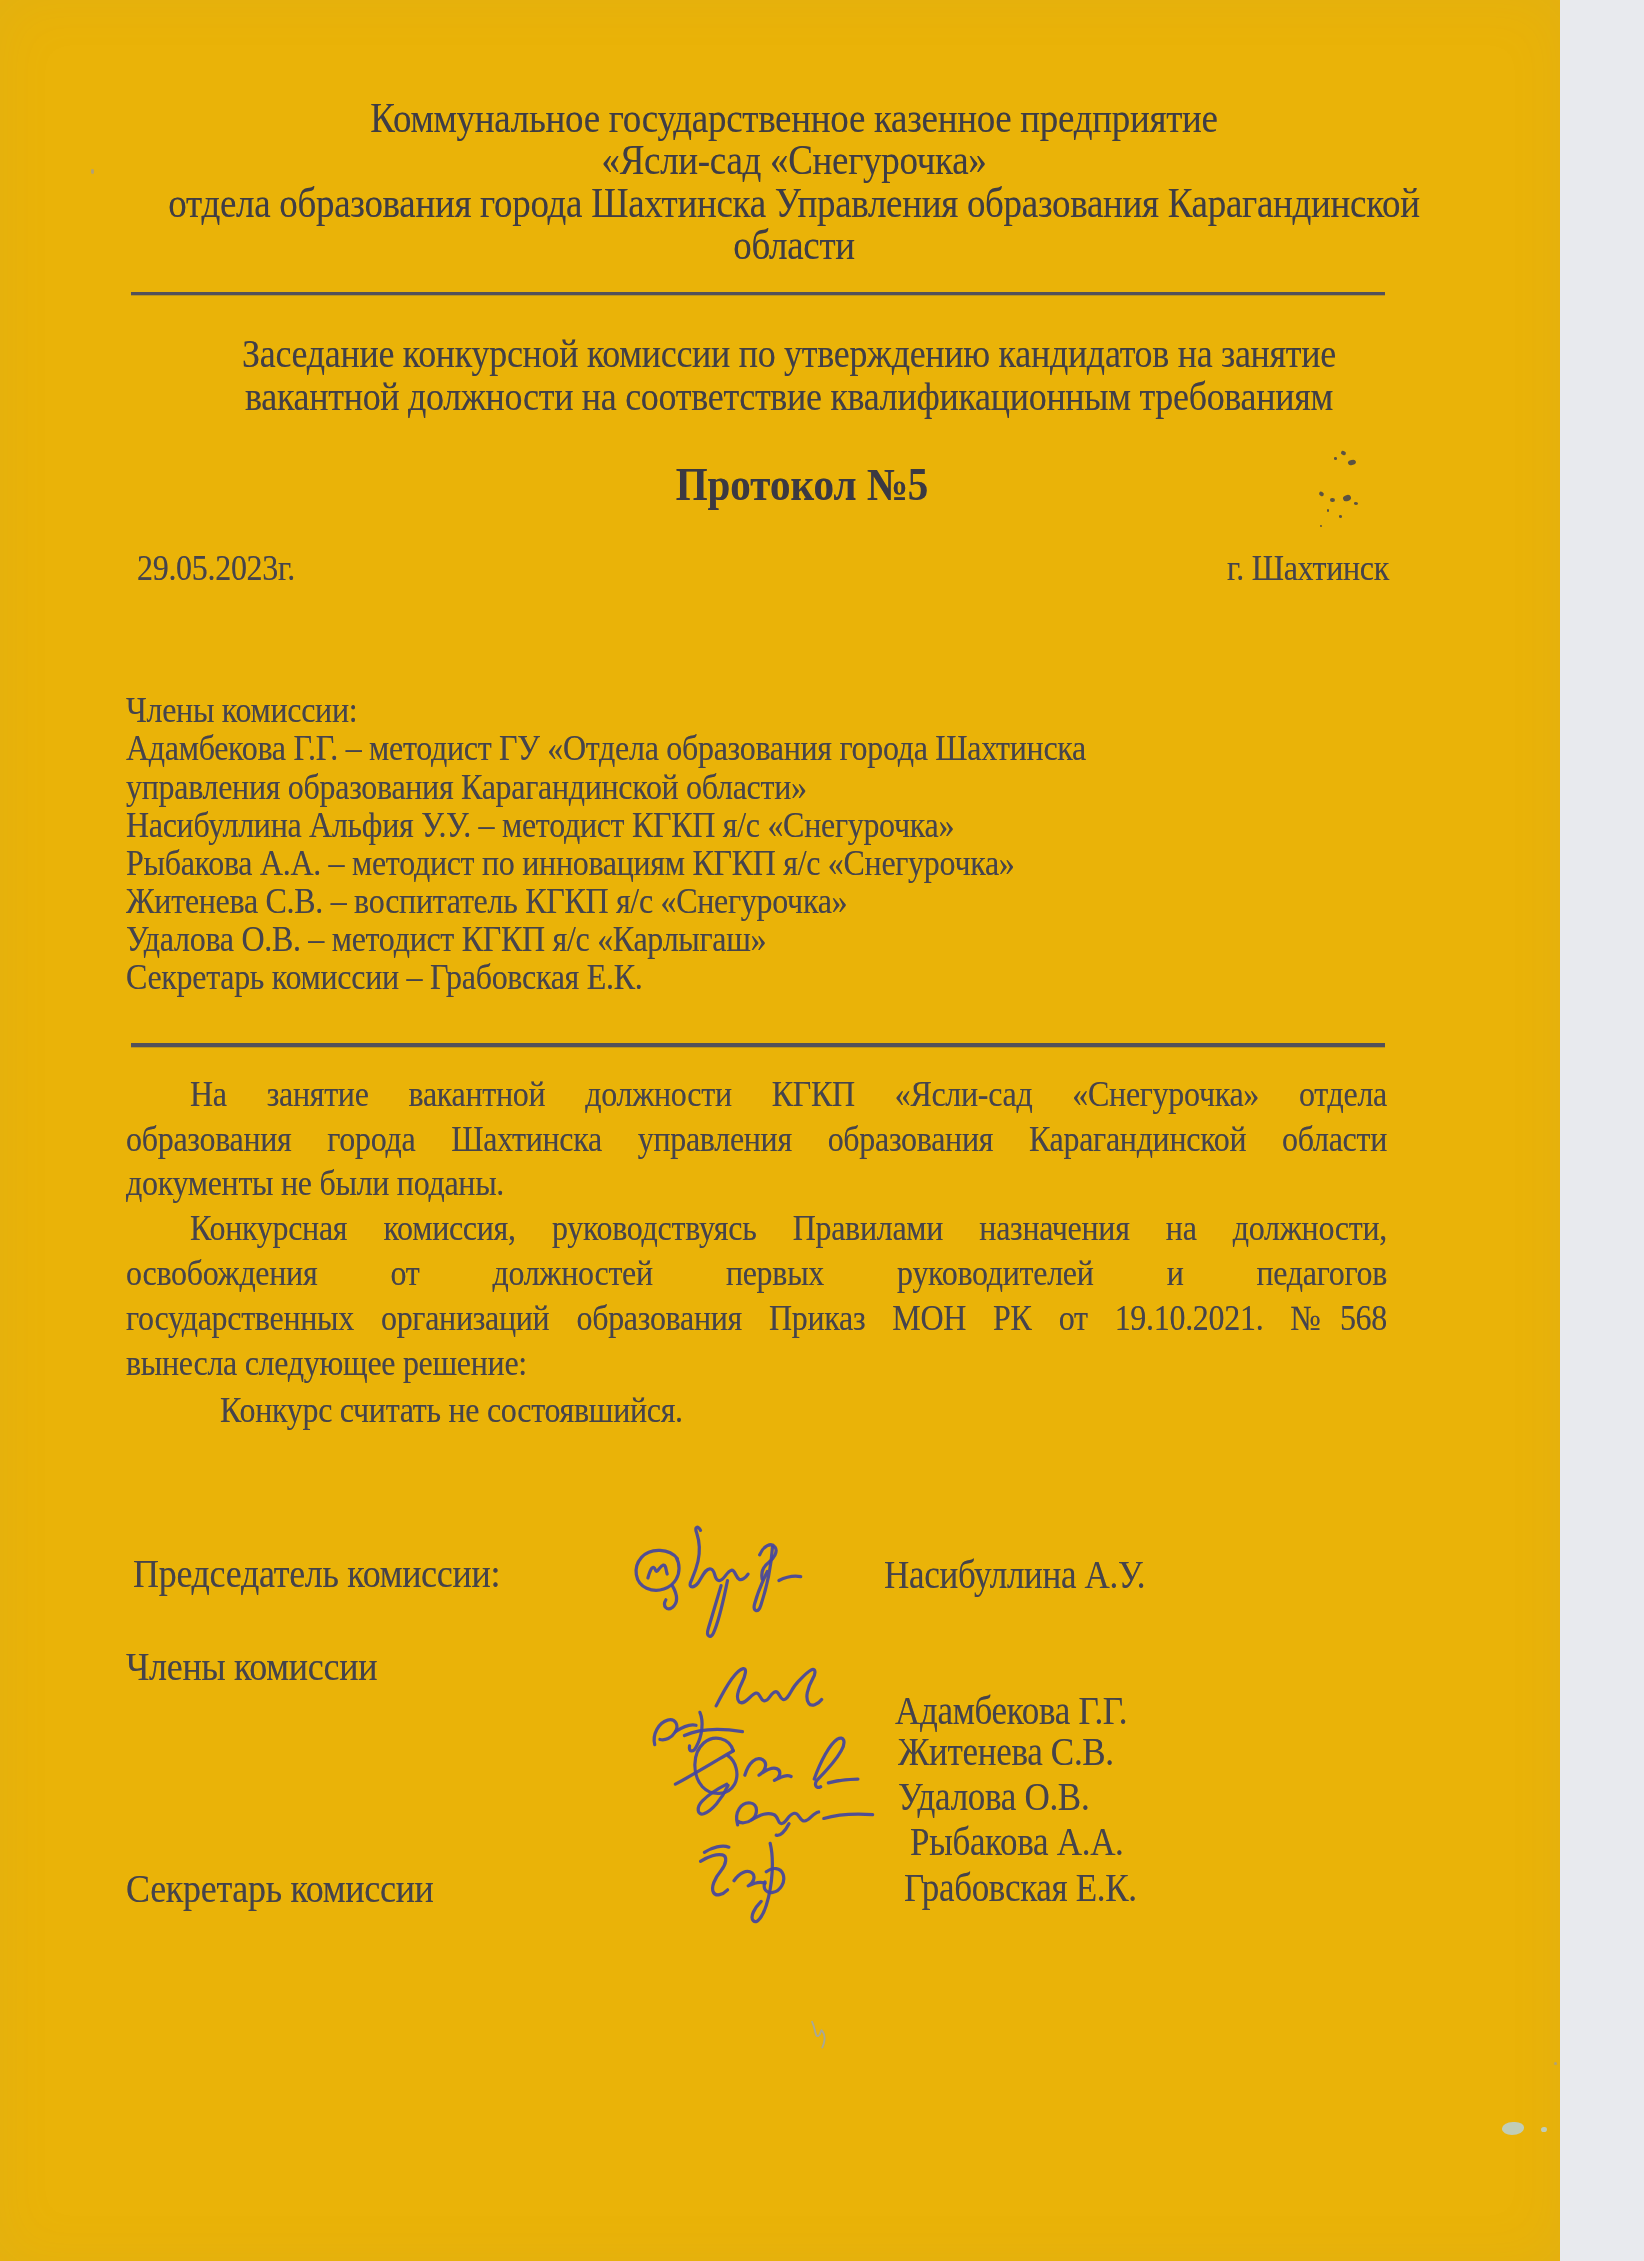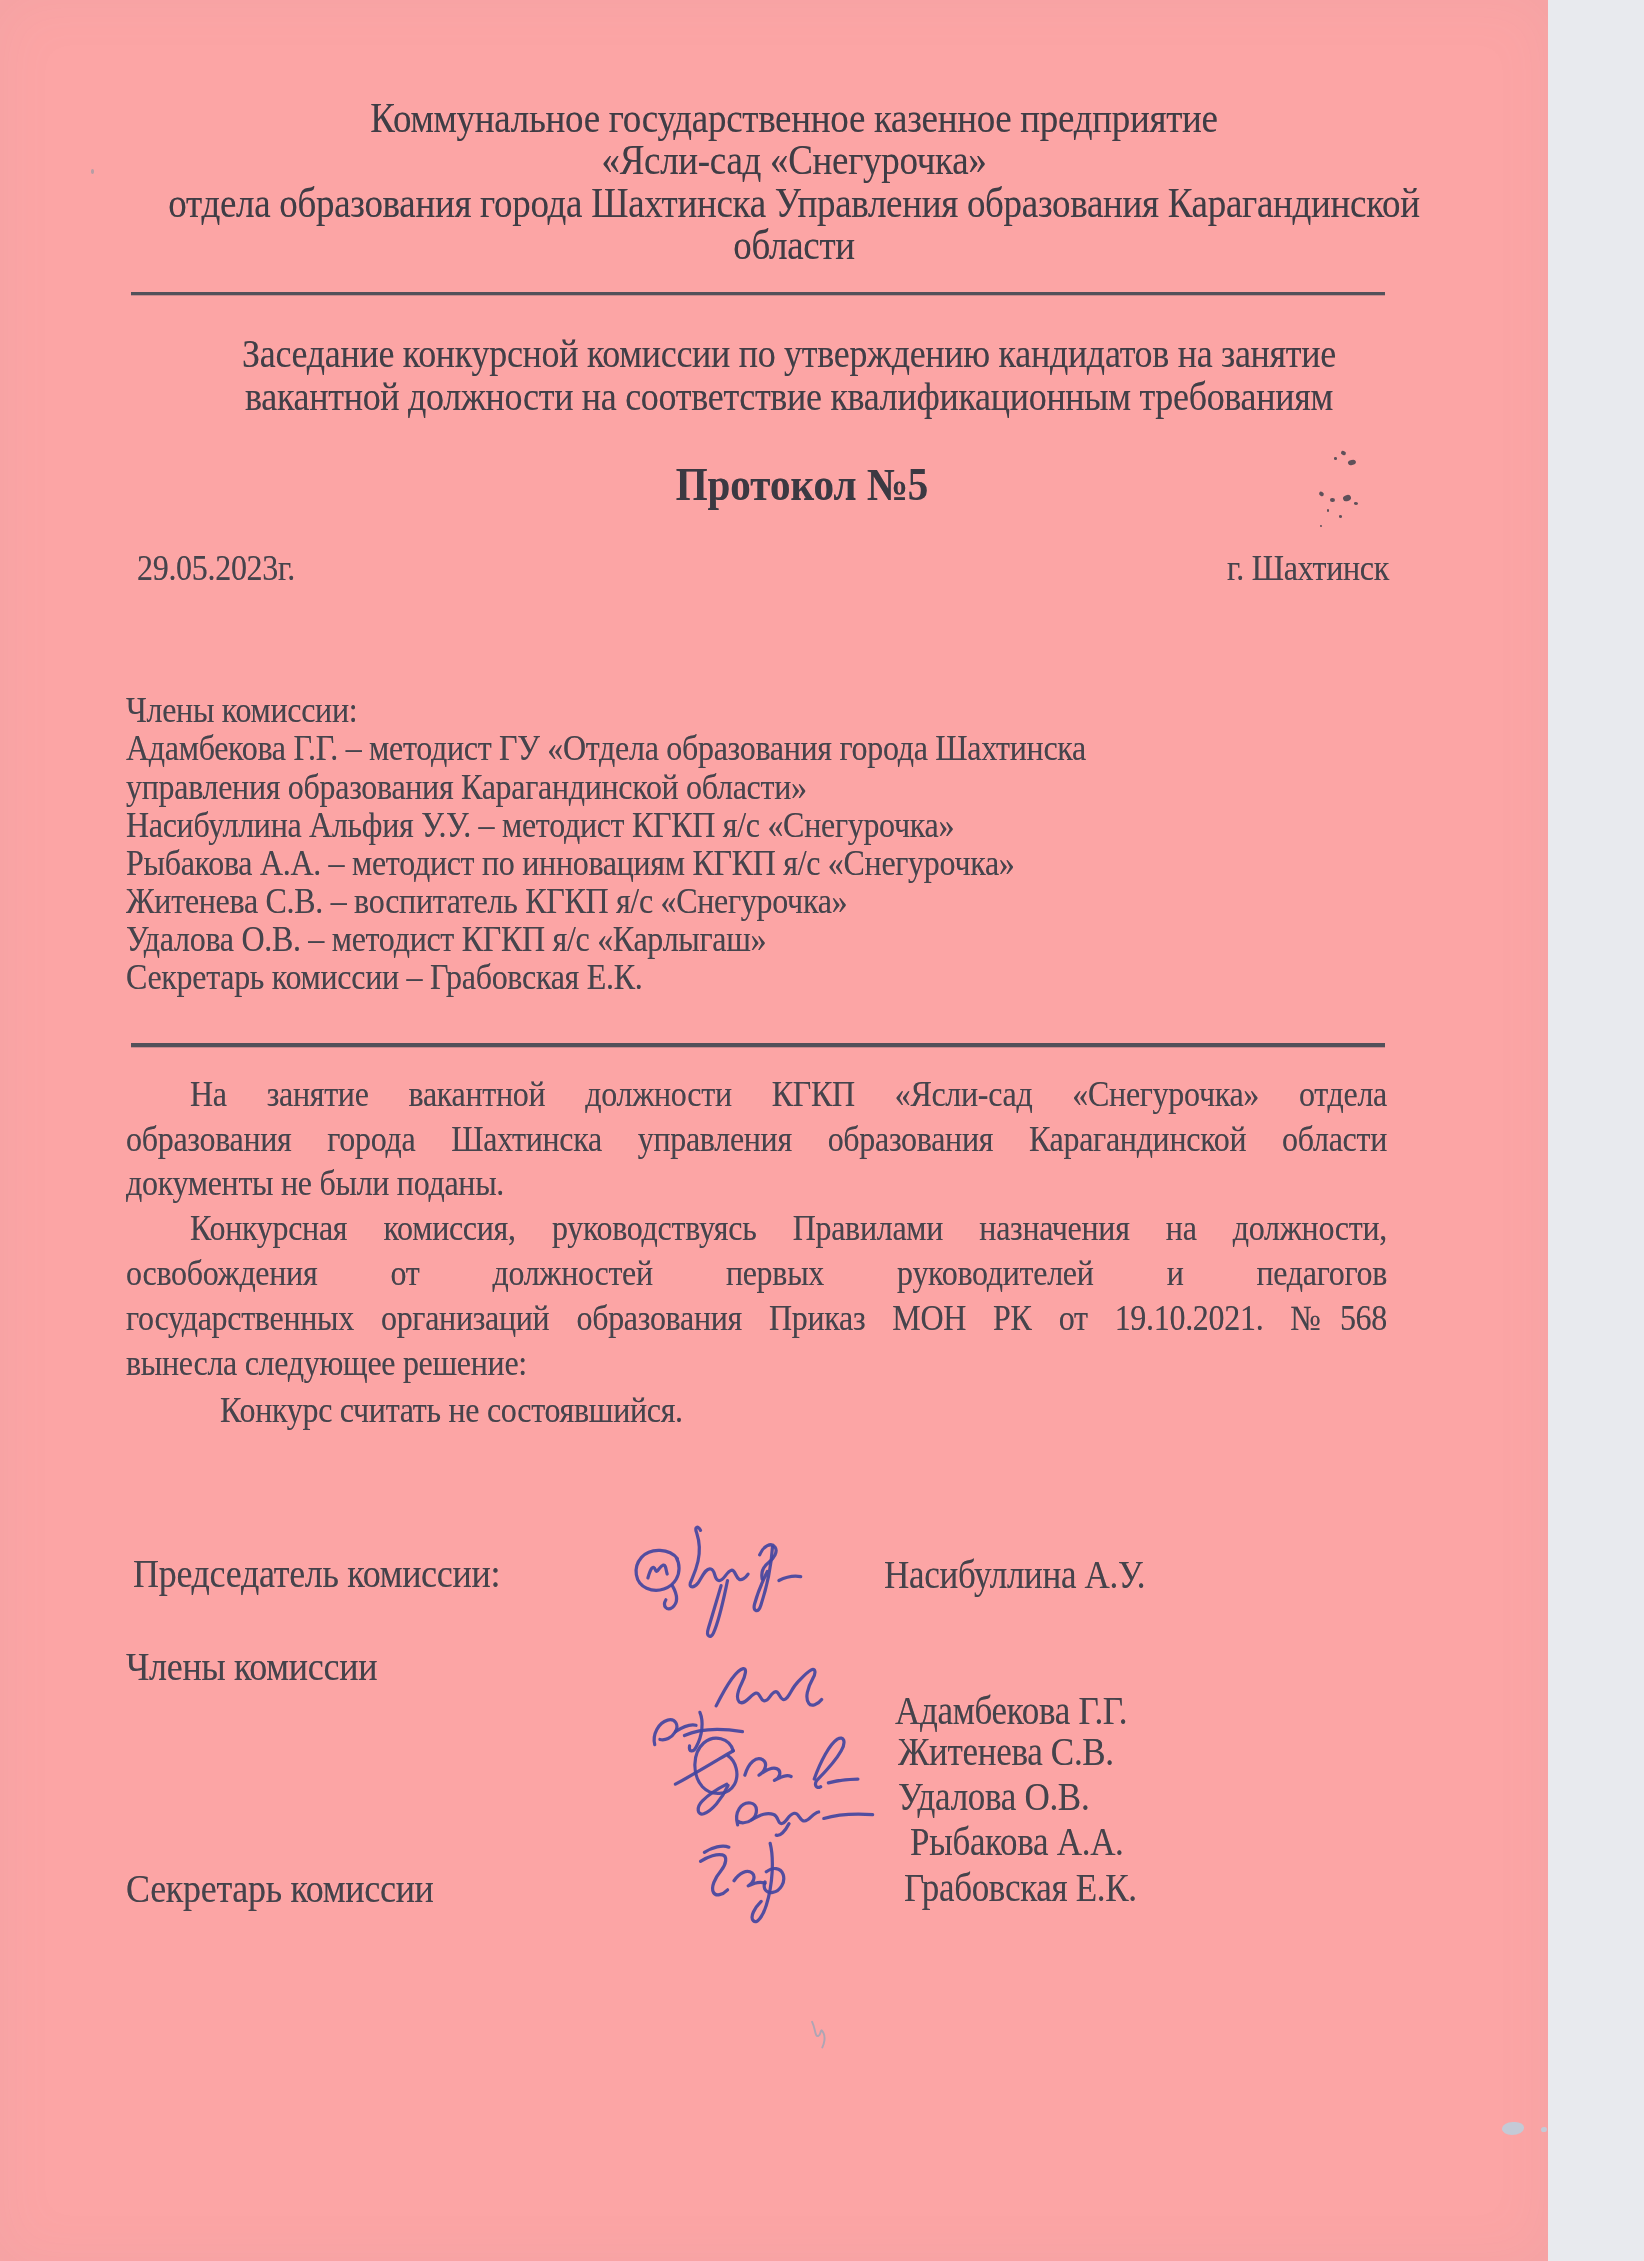--- a/index.html
+++ b/index.html
@@ -1,23 +1,24 @@
 <!DOCTYPE html>
 <html style="font-size:10.3px"><head>
 <meta charset="utf-8">
 <style>
   html,body{margin:0;padding:0;background:#e8eaee;}
   .page{
     position:relative;
     width:1548px;height:2261px;
-    background:#fca5a5;
+    background:#eab308;
     overflow:hidden;
     font-family:"Liberation Serif","DejaVu Serif",serif;
     color:#46444c;
     box-shadow:inset 0 0 58px rgba(130,140,160,0.07);
+    padding-left:12px;
   }
   .abs{position:absolute;}
   .stretch{transform:scale(1,1.12);transform-origin:0 0;}
   .txt{letter-spacing:-0.3px;text-shadow:0 0 0.6px rgba(70,68,78,0.45);}
   .center{text-align:center;}
   .hdr{font-size:37px;line-height:38px;color:#3f3d45;}
   .mtitle{font-size:36px;line-height:39px;color:#413f47;}
   .prot{font-size:41px;font-weight:bold;color:#3b3942;letter-spacing:0;}
   .body50{font-size:32px;}
   .commission{line-height:34px;}

